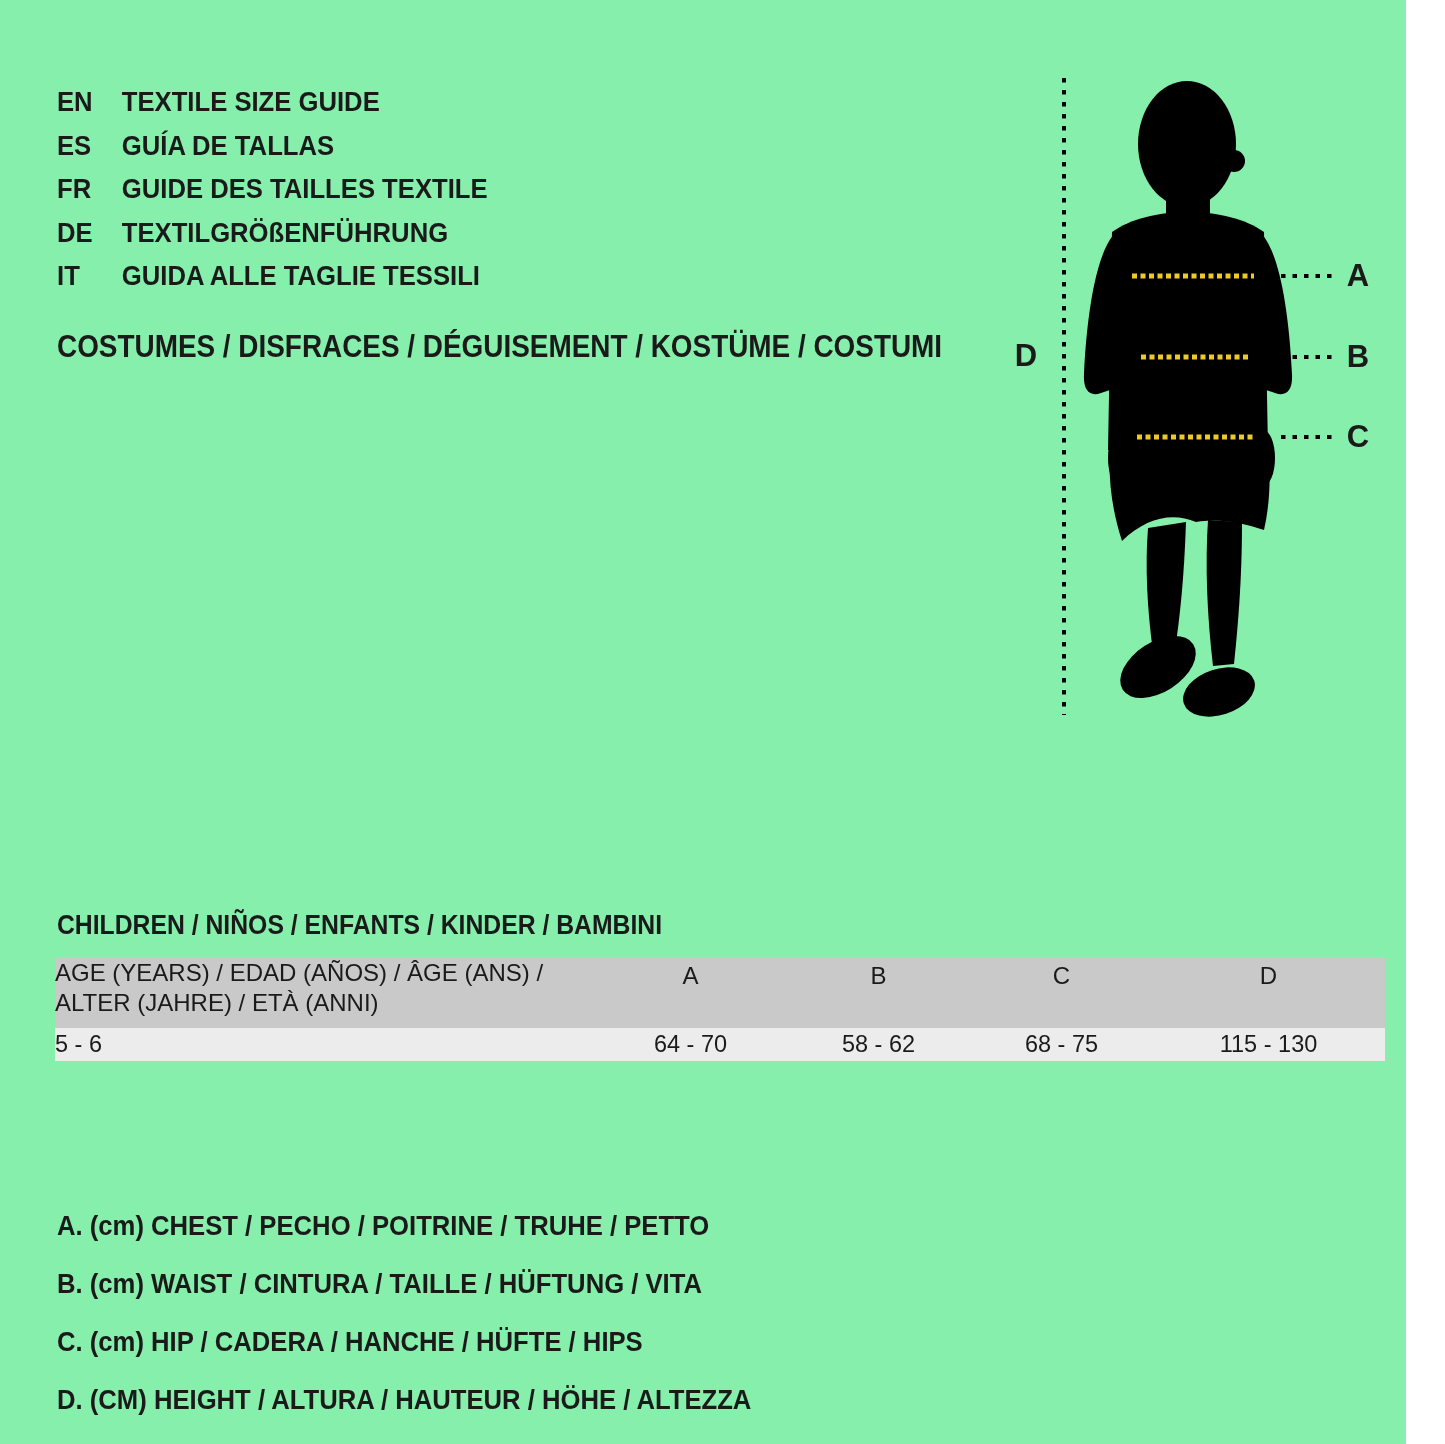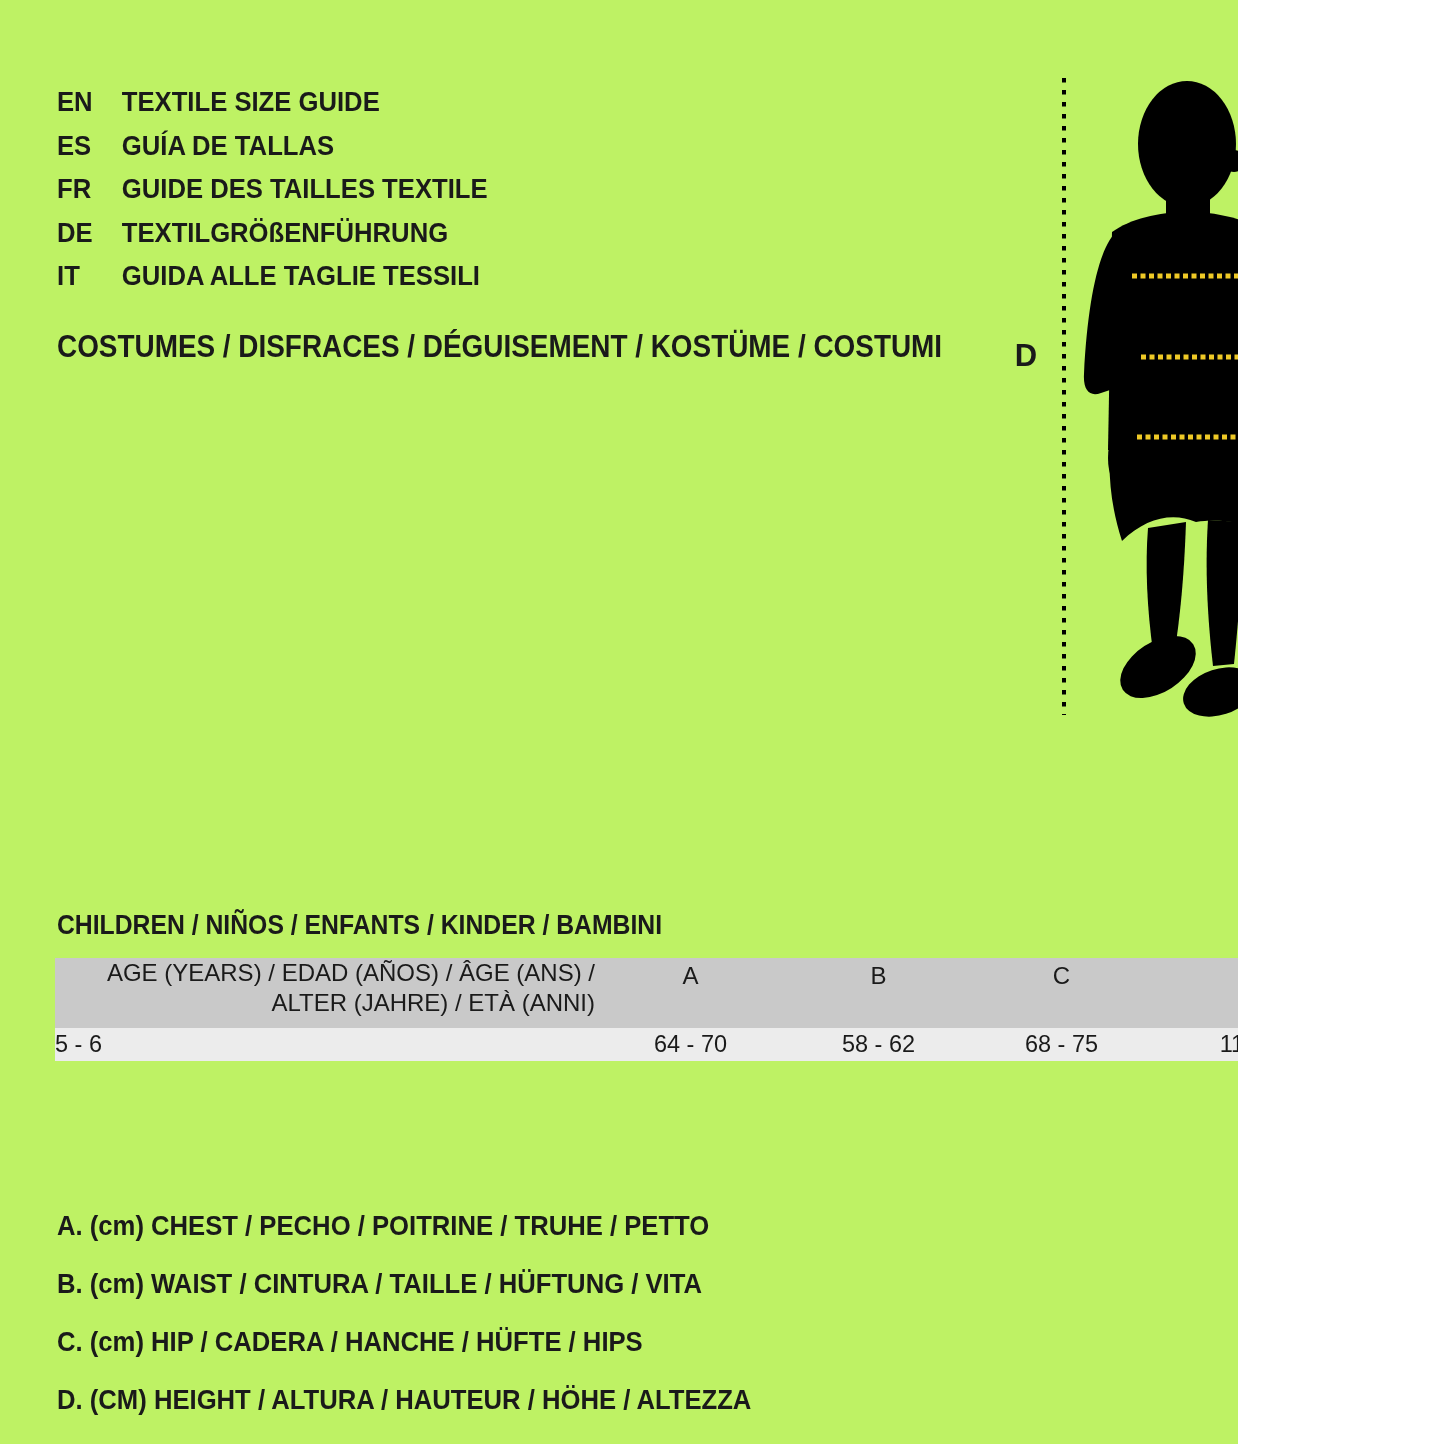--- a/index.html
+++ b/index.html
@@ -1,18 +1,18 @@
 <!DOCTYPE html>
 <html><head>
 <meta charset="utf-8">
 <style>
   html,body{margin:0;padding:0;background:#fff;}
   .page{
-    position:relative;width:1223px;height:1444px;background:#bef264;overflow:hidden;
-    font-family:"Liberation Sans",sans-serif;color:#1a1a1a;padding-left:15px;
+    position:relative;width:1406px;height:1444px;background:#86efac;overflow:hidden;
+    font-family:"Liberation Sans",sans-serif;color:#1a1a1a;
   }
   .condensed{transform:scaleX(0.9);transform-origin:0 0;}
 
   
   .lang-block{position:absolute;left:57px;top:80px;}
   .lang-row{display:flex;line-height:43.5px;font-size:28.5px;font-weight:bold;letter-spacing:0;}
   .lang-code{width:72px;flex:0 0 72px;}
   .lang-label{white-space:nowrap;}
 
   
@@ -28,21 +28,21 @@
   .label-d{left:6px;top:279px;width:40px;}
 
   
   .section-title{position:absolute;left:57px;top:909px;font-size:27.5px;font-weight:bold;white-space:nowrap;}
   table.size-table{
     position:absolute;left:55px;top:958px;width:1330px;
     border-collapse:collapse;table-layout:fixed;font-size:23.5px;
   }
   table.size-table th,table.size-table td{font-weight:normal;padding:0;}
   thead th{background:#c9c9c9;height:67px;vertical-align:top;font-size:24px;line-height:30px;}
-  th.age-head{text-align:right;padding-left:4px;padding-top:3px;margin-top:16px;}
+  th.age-head{text-align:left;padding-left:4px;padding-top:3px;margin-top:16px;}
   thead th.col-letter{text-align:center;padding-top:3px;}
   tbody td{height:33px;}
   td.age{text-align:left;padding-left:4px;}
   td.val{text-align:center;}
   th.col-d,td.col-d{padding-right:54px;}
   tr.alt td{background:#ececec;}
 
   
   .legend{position:absolute;left:57px;top:1196px;}
   .legend-line{line-height:58px;font-size:28.5px;font-weight:bold;white-space:nowrap;}

